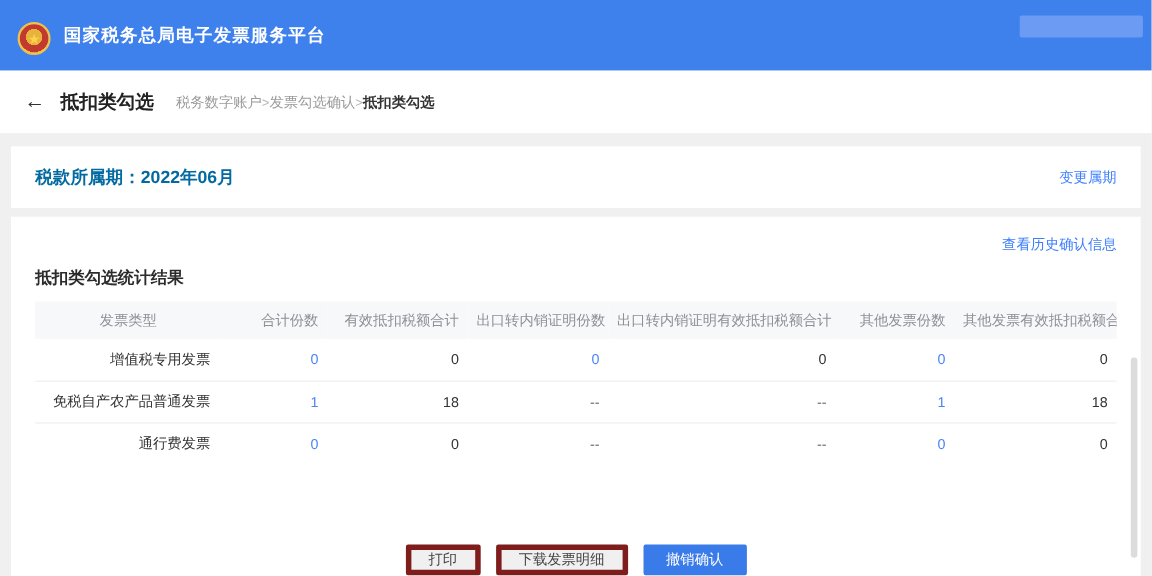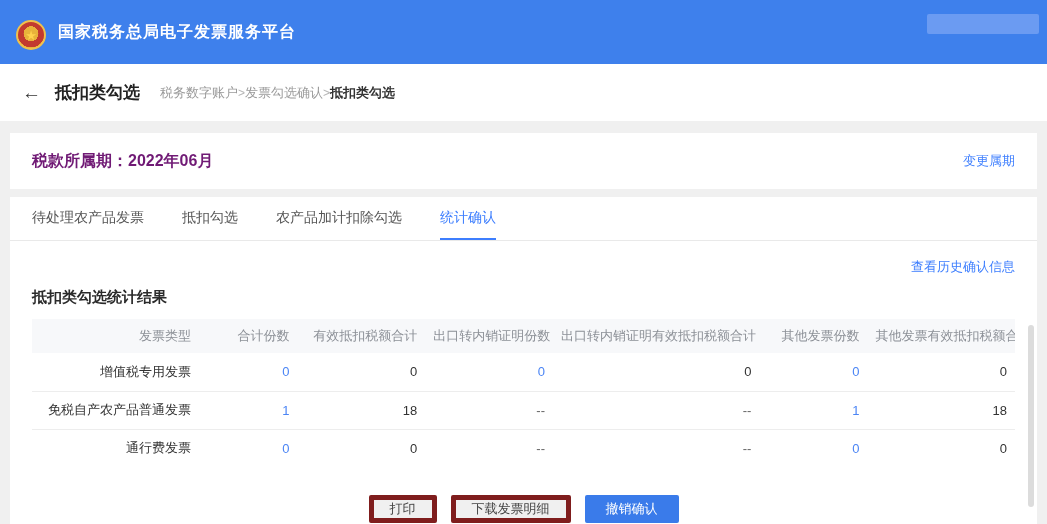--- a/index.html
+++ b/index.html
@@ -25,21 +25,21 @@
   .back-arrow { font-size:19px; color:#333; cursor:pointer; }
   .page-title { font-size:17px; font-weight:bold; color:#222; margin-left:14px; }
   .crumbs { margin-left:20px; font-size:13px; color:#9a9a9a; display:flex; gap:0;
     align-items:center; }
   .crumbs .sep { color:#b5b5b5; font-size:12px; }
   .crumbs .last { color:#333; font-weight:bold; }
 
   
   .card { background:#ffffff; margin:12px 10px 0; }
   .period-card { height:56px; display:flex; align-items:center; padding:0 22px; }
-  .period-label { font-size:16px; font-weight:bold; color:#701a75; }
+  .period-label { font-size:16px; font-weight:bold; color:#0369a1; }
   .period-note { font-size:13px; color:#9a9a9a; margin-left:12px; }
   .period-change { margin-left:auto; font-size:13px; color:#3d7efe; cursor:pointer; }
 
   
   .main-card { margin-top:8px; height:336px; position:relative;
     display:flex; flex-direction:column; }
   .tabs { display:flex; gap:38px; padding:0 22px; border-bottom:1px solid #e9e9e9;
     height:44px; align-items:center; flex:0 0 auto; }
   .tab { font-size:14px; color:#555; cursor:pointer; height:100%;
     display:flex; align-items:center; border-bottom:2px solid transparent; }
@@ -49,21 +49,21 @@
   .history-link { font-size:13px; color:#3d7efe; cursor:pointer; }
 
   .section-title { font-size:15px; font-weight:bold; color:#2b2b2b;
     padding:12px 22px 12px; flex:0 0 auto; }
 
   
   table.stats { width:calc(100% - 44px); margin:0 22px; border-collapse:collapse;
     table-layout:fixed; }
   .stats th { background:#f7f8fa; color:#8c9097; font-weight:normal; font-size:13px;
     height:34px; padding:0 8px; text-align:right; white-space:nowrap; overflow:hidden; }
-  .stats th:first-child { text-align:right; padding-left:10px;font-family:Liberation Serif, serif; }
+  .stats th:first-child { text-align:center; padding-left:10px;font-family:Liberation Serif, serif; }
   .stats td { font-size:13px; color:#333; height:38px; padding:0 8px; text-align:right;
     border-bottom:1px solid #ededed; white-space:nowrap; }
   .stats tr:last-child td { border-bottom:none; }
   .stats td.label { text-align:right; padding-left:10px; }
   .stats td.num-link { color:#4b85f5; cursor:pointer; }
   .stats td.dash { color:#666; }
   .col-type{width:17%;} .col-cnt{width:10%;} .col-amt{width:13%;}
   .col-exp{width:13%;} .col-expamt{width:21%;} .col-oth{width:11%;} .col-othamt{width:15%;}
 
   .scrollbar { position:absolute; right:3px; top:128px; width:6px; height:182px;
@@ -97,26 +97,20 @@
       <span class="last">抵扣类勾选</span>
     </span>
 </div>
 
 <div class="card period-card">
   <span class="period-label">税款所属期：2022年06月</span>
   <span class="period-change">变更属期</span>
 </div>
 
 <div class="card main-card">
-  <div class="tabs" id="tabs">
-      <div class="tab">待处理农产品发票</div>
-      <div class="tab">抵扣勾选</div>
-      <div class="tab">农产品加计扣除勾选</div>
-      <div class="tab active">统计确认</div>
-    </div>
 
   <div class="history-row">
     <span class="history-link">查看历史确认信息</span>
   </div>
 
   <div class="section-title">抵扣类勾选统计结果</div>
 
   <table class="stats">
     <colgroup>
       <col class="col-type">

